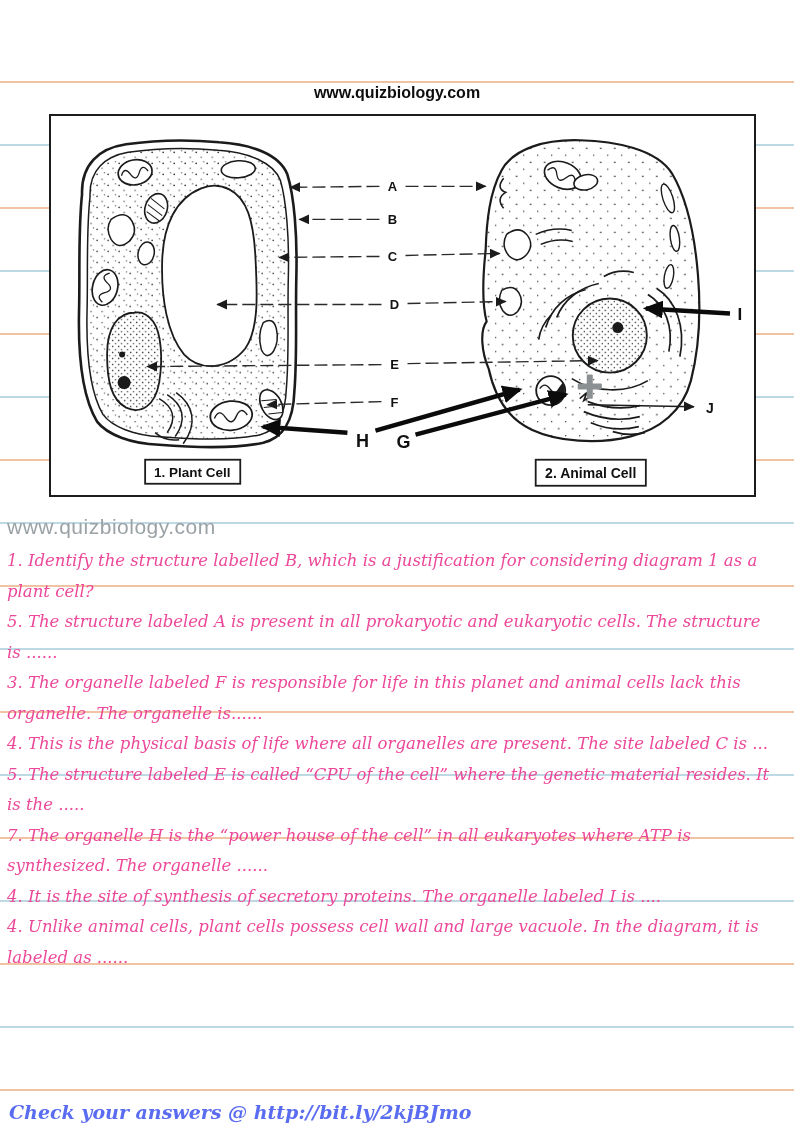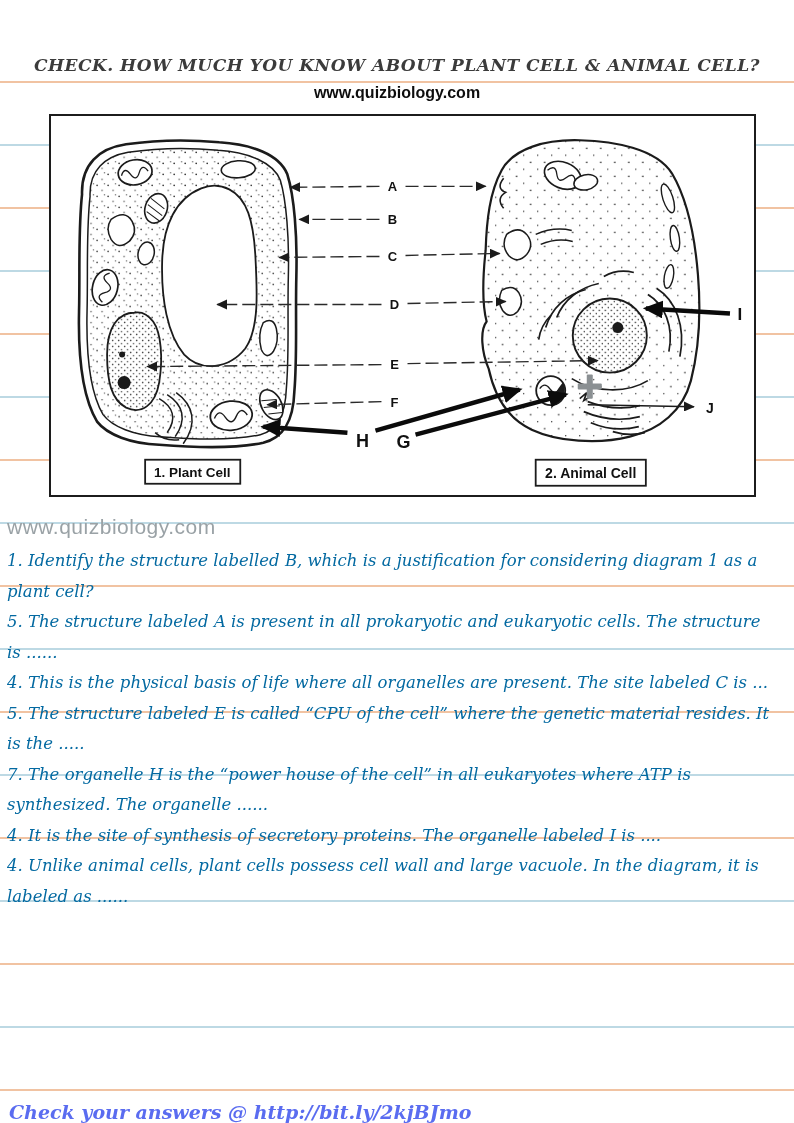--- a/index.html
+++ b/index.html
@@ -15,21 +15,21 @@
            font-size:17px;letter-spacing:.5px;color:#3b3b3b;}
   .hdr-url{position:absolute;top:84px;left:0;right:0;text-align:center;z-index:2;
            font-weight:700;font-size:16px;color:#0d0d0d;}
   .diagram-box{position:absolute;top:114px;left:49px;width:707px;height:383px;z-index:2;
                background:#fff;border:2.5px solid #1c1c1c;box-sizing:border-box;}
   .diagram-box svg{display:block;width:100%;height:100%;}
   .watermark{position:absolute;top:515px;left:7px;z-index:2;
              font-size:21px;color:#9aa2a6;letter-spacing:.5px;}
   .questions{position:absolute;top:546px;left:7px;width:782px;z-index:2;}
   .questions p{margin:0;white-space:pre-line;
-               font:italic 16.5px/30.5px "DejaVu Serif",serif;color:#0369a1;}
+               font:italic 16.5px/30.5px "DejaVu Serif",serif;color:#ec4899;}
   .footer{position:absolute;top:1088px;left:9px;z-index:2;
           font:italic 700 19px "DejaVu Serif",serif;color:#5a6cf0;margin-top:13px;}
   .cellline{stroke:#1b1b1b;fill:none;}
   .lbl{font-family:"Liberation Sans",sans-serif;font-weight:700;fill:#111;}
   .thin{stroke:#2a2a2a;stroke-width:1.4;fill:none;stroke-dasharray:13 5;}
   .thick{stroke:#0b0b0b;stroke-width:4.5;fill:none;}
 </style>
 </head>
 <body>
 
@@ -48,21 +48,20 @@
       <div class="rule blue" style="top: 648px;"></div>
       <div class="rule peach" style="top: 711px;"></div>
       <div class="rule blue" style="top: 774px;"></div>
       <div class="rule peach" style="top: 837px;"></div>
       <div class="rule blue" style="top: 900px;"></div>
       <div class="rule peach" style="top: 963px;"></div>
       <div class="rule blue" style="top: 1026px;"></div>
       <div class="rule peach" style="top: 1089px;"></div>
     </div>
 
-  <div class="hdr-sub">CHECK. HOW MUCH YOU KNOW ABOUT PLANT CELL &amp; ANIMAL CELL?</div>
   <div class="hdr-url">www.quizbiology.com</div>
 
   <div class="diagram-box">
     <svg viewBox="0 0 702 378">
       <defs>
         <pattern id="stip" width="11" height="11" patternUnits="userSpaceOnUse">
           <circle cx="2" cy="3" r="0.8" fill="#2c2c2c"></circle>
             <circle cx="7" cy="8" r="0.7" fill="#2c2c2c"></circle>
             <circle cx="9.5" cy="1.5" r="0.6" fill="#2c2c2c"></circle>
         </pattern>
@@ -222,20 +221,22 @@
     </svg>
   </div>
 
   <div class="watermark">www.quizbiology.com</div>
 
   <div class="questions">
     <p>1. Identify the structure labelled B, which is a justification for considering diagram 1 as a
 plant cell?</p>
     <p>5. The structure labeled A is present in all prokaryotic and eukaryotic cells. The structure
 is ......</p>
+    <p>3. The organelle labeled F is responsible for life in this planet and animal cells lack this
+organelle. The organelle is......</p>
     <p>4. This is the physical basis of life where all organelles are present. The site labeled C is ...</p>
     <p>5. The structure labeled E is called “CPU of the cell” where the genetic material resides. It
 is the .....</p>
     <p>7. The organelle H is the “power house of the cell” in all eukaryotes where ATP is
 synthesized. The organelle ......</p>
     <p>4. It is the site of synthesis of secretory proteins. The organelle labeled I is ....</p>
     <p>4. Unlike animal cells, plant cells possess cell wall and large vacuole. In the diagram, it is
 labeled as ......</p>
   </div>
 

